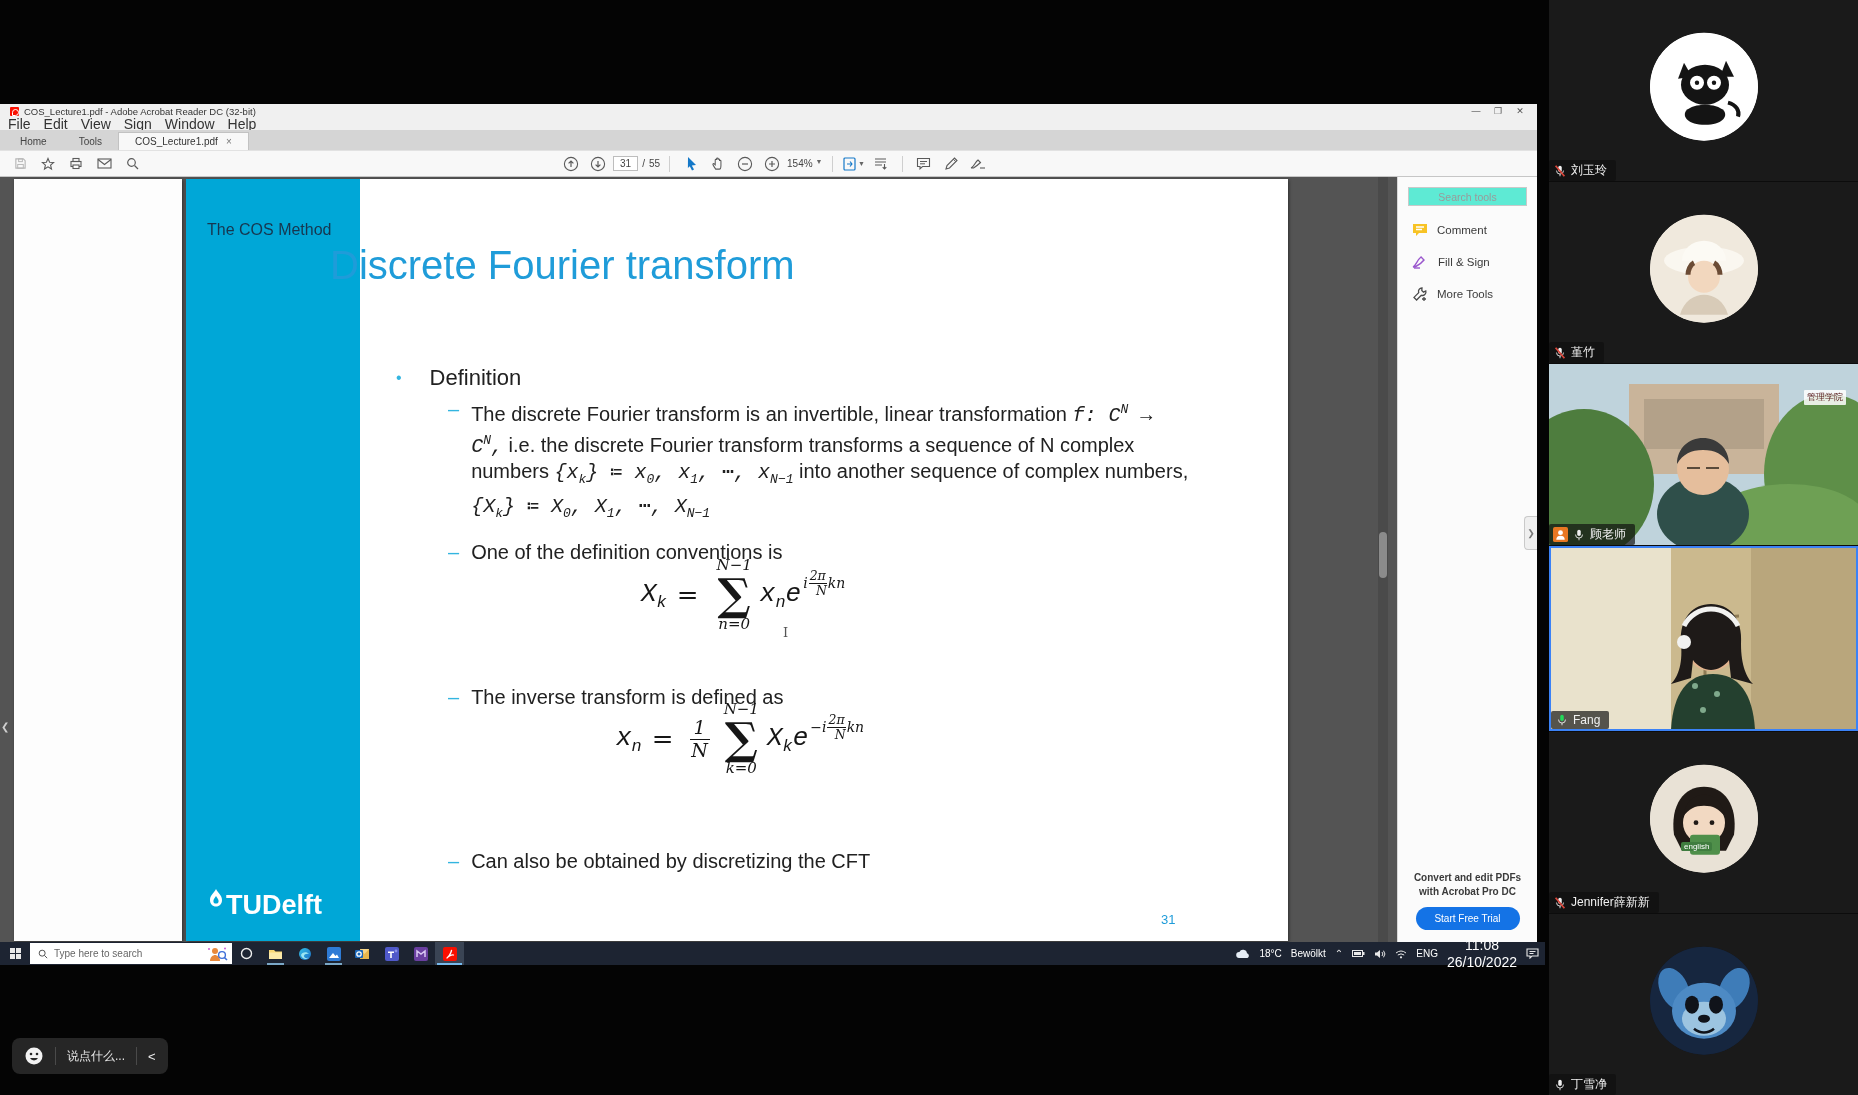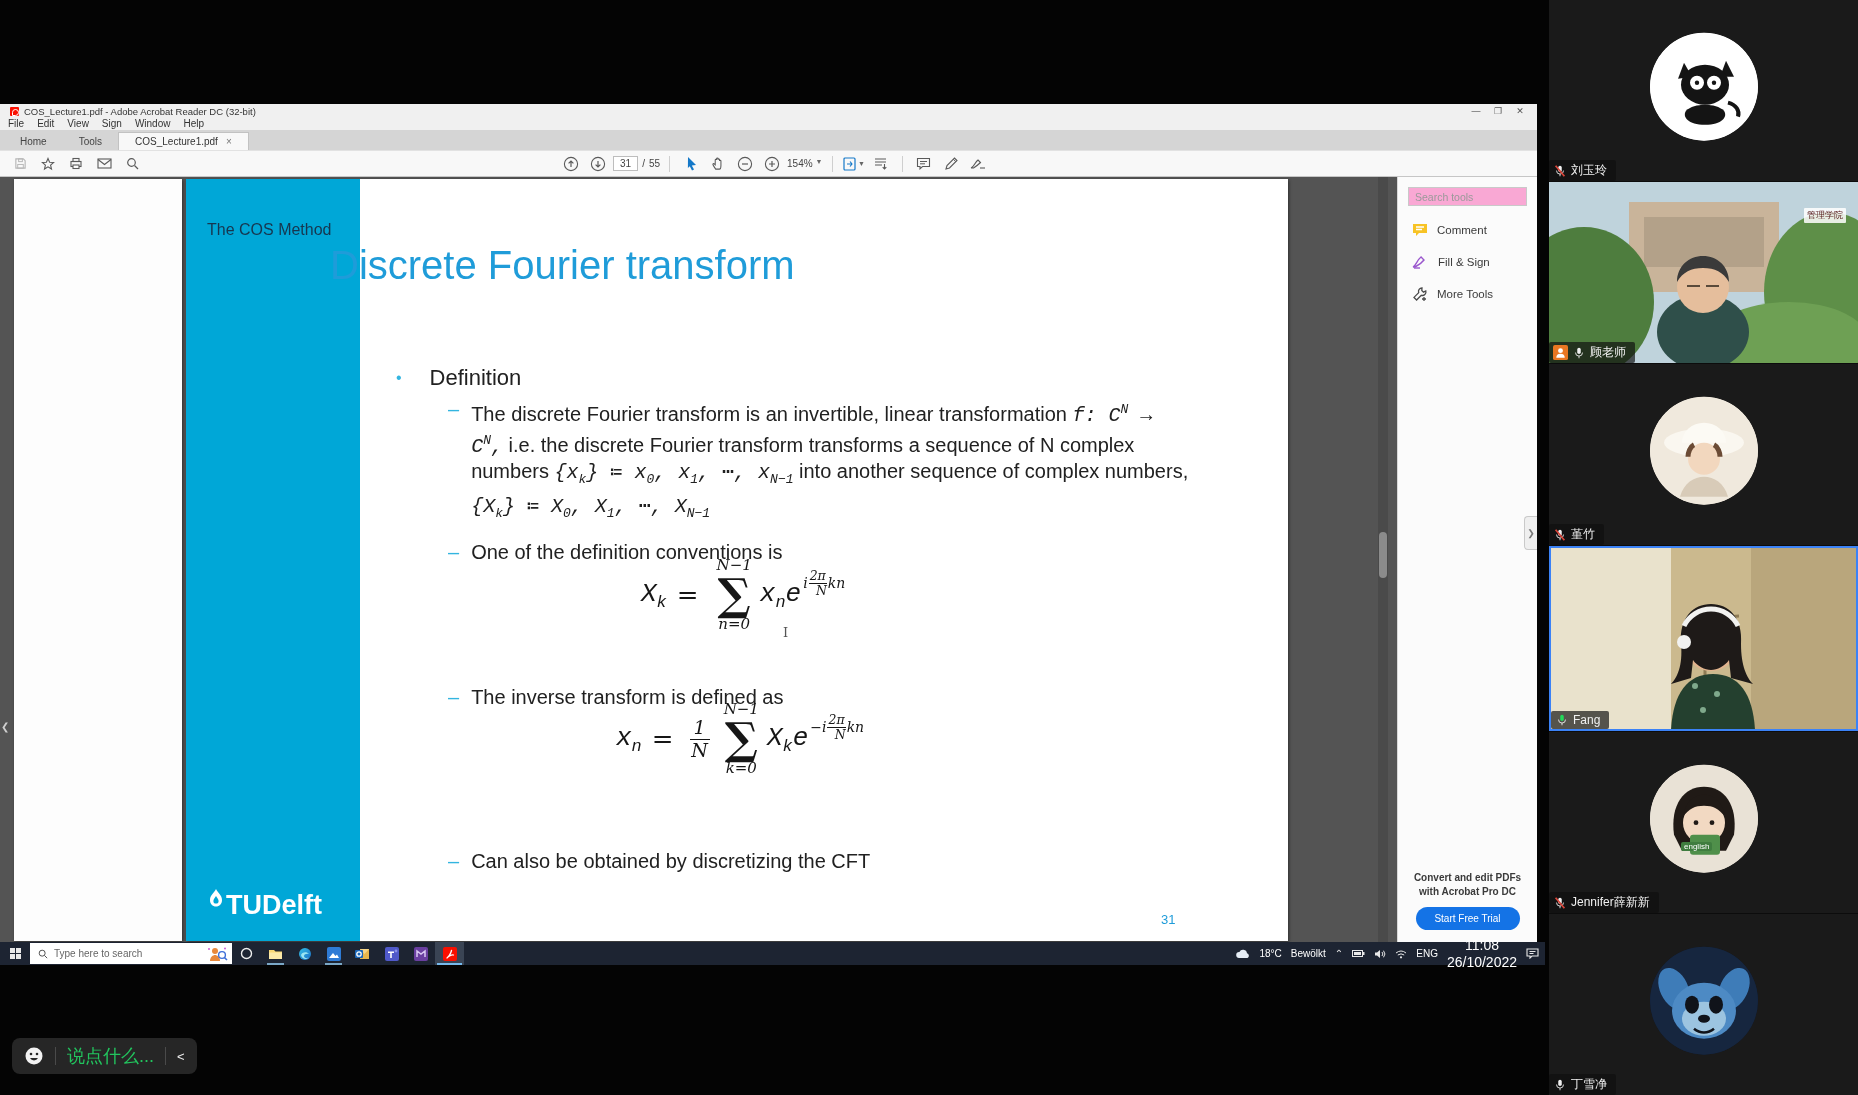--- a/index.html
+++ b/index.html
@@ -6,21 +6,21 @@
   body { background:#000; font-family:"Liberation Sans", sans-serif; }
   .screen { position:relative; width:1858px; height:1095px; background:#040404; overflow:hidden; }
 
   
   .acrobat { position:absolute; left:0; top:104px; width:1537px; height:838px; display:flex; flex-direction:column; background:#f0f0f0; }
   .titlebar { height:13px; background:#f0f0f0; display:flex; align-items:center; padding:1px 6px 0 10px; font-size:9.5px; color:#333; }
   .titlebar .app-ico { width:9px; height:9px; background:#FA0F00; border-radius:1px; margin-right:5px; position:relative; flex:0 0 auto;}
   .titlebar .app-ico::after{content:"";position:absolute;left:2px;top:2px;width:5px;height:5px;border:1px solid #fff;border-radius:50% 50% 50% 0;}
   .win-controls { margin-left:auto; display:flex; }
   .win-controls span { width:22px; text-align:center; font-size:9px; color:#555; cursor:default; }
-  .menubar { height:13px; display:flex; align-items:center; gap:13px; padding-left:8px; font-size:10px; color:#333; background:#f0f0f0; }
+  .menubar { height:13px; display:flex; align-items:center; gap:13px; padding-left:8px; font-size:14px; color:#333; background:#f0f0f0; }
   .tabbar { height:20px; background:#d5d5d5; display:flex; align-items:flex-end; padding-left:4px; font-size:10px; color:#444; }
   .tab { padding:3px 16px; }
   .tab.doc { background:#f8f8f8; border:1px solid #c2c2c2; border-bottom:none; display:flex; gap:8px; align-items:center; color:#333; }
   .tab.doc .x { color:#777; font-size:10px; }
   .toolbar { height:27px; background:#f8f8f8; border-top:1px solid #e2e2e2; border-bottom:1px solid #c6c6c6; display:flex; align-items:center; padding:0 8px; }
   .tool { display:flex; align-items:center; justify-content:center; width:24px; height:21px; color:#5a5a5a; }
   .tool svg { display:block; }
   .tb-left { display:flex; gap:4px; }
   .tb-center { display:flex; align-items:center; gap:3px; margin-left:415px; }
   .sep { width:1px; height:16px; background:#cfcfcf; margin:0 6px; }
@@ -56,21 +56,21 @@
   .bigfrac .num { border-bottom:1.5px solid #161616; padding:0 4px; }
   .cursor-i { position:absolute; left:597px; top:446px; font-family:"DejaVu Serif",serif; font-size:13px; color:#555; }
   .slide-pageno { position:absolute; left:975px; top:733px; font-size:13px; color:#1F9CD9; }
 
   .scrollbar { position:absolute; right:9px; top:0; width:10px; height:100%; background:#4a4a4a; }
   .scroll-thumb { position:absolute; left:1px; top:355px; width:8px; height:46px; background:#8b8b8b; border-radius:4px; }
   .nav-arrow-left { position:absolute; left:1px; top:544px; color:#cfcfcf; font-size:10px; }
   .panel-collapse { position:absolute; right:0; top:412px; width:13px; height:34px; background:#efefef; border:1px solid #c9c9c9; border-right:none; border-radius:4px 0 0 4px; display:flex; align-items:center; justify-content:center; color:#777; font-size:9px; }
 
   .toolspanel { width:140px; background:#fbfbfb; border-left:1px solid #d8d8d8; display:flex; flex-direction:column; padding:10px 10px 8px; }
-  .searchtools { width:100%; height:19px; border:1px solid #c9c9c9; background:#f9a8d4; font-size:10.5px; padding:0 6px; color:#333; }
+  .searchtools { width:100%; height:19px; border:1px solid #c9c9c9; background:#5eead4; font-size:10.5px; padding:0 6px; color:#333;text-align:center; }
   .searchtools::placeholder { color:#9a9a9a; }
   .panel-item { display:flex; align-items:center; gap:9px; font-size:11.5px; color:#3b3b3b; margin-top:17px; padding-left:4px; }
   .panel-ad { margin-top:auto; text-align:center; font-size:10px; font-weight:bold; color:#3a3a3a; line-height:1.35; }
   .trial-btn { margin:9px auto 4px; width:104px; height:23px; border:none; border-radius:12px; background:#1473E6; color:#fff; font-size:10px; font-family:"Liberation Sans",sans-serif; }
 
   
   .taskbar { position:absolute; left:0; top:942px; width:1545px; height:23px; background:#1d2432; display:flex; align-items:stretch; color:#fff; }
   .tb-start { width:30px; display:flex; align-items:center; justify-content:center; }
   .winlogo { display:grid; grid-template-columns:5px 5px; grid-template-rows:5px 5px; gap:1px; }
   .winlogo i { background:#e8e8e8; }
@@ -81,21 +81,21 @@
   .tb-app.open::after { content:""; position:absolute; bottom:0; left:6px; right:6px; height:2px; background:#7aa7c7; }
   .tb-app.active { background:#3a4454; }
   .tb-app.active::after { content:""; position:absolute; bottom:0; left:2px; right:2px; height:2px; background:#76b9ed; }
   .tray { margin-left:auto; display:flex; align-items:center; gap:9px; padding-right:6px; font-size:10px; }
   .tray .glyph { color:#e8e8e8; font-size:10px; }
   .tray-time { text-align:center; font-size:14px; line-height:1.15; }
 
   
   .chatpill { position:absolute; left:12px; top:1038px; height:36px; background:#262626; border-radius:8px; display:flex; align-items:center; padding:0 12px; gap:11px; color:#ddd; }
   .chatpill .div { width:1px; height:18px; background:#4a4a4a; }
-  .chatpill .ph { font-size:18px; color:#22c55e; }
+  .chatpill .ph { font-size:12px; color:#e5e5e5; }
   .chatpill .col { font-size:13px; color:#eee; }
 
   
   .strip { position:absolute; left:1549px; top:0; width:309px; height:1095px; background:#0c0c0c; display:flex; flex-direction:column; gap:1px; }
   .vtile { position:relative; flex:1; background:#1a1a1a; overflow:hidden; }
   .vtile.speaking { border:2px solid #3b82f6;text-align:center; }
   .avatar-circle { position:absolute; left:50%; top:50%; transform:translate(-50%,-54%); width:108px; height:108px; border-radius:50%; overflow:hidden; }
   .ntag { position:absolute; left:0; bottom:0; display:flex; align-items:center; gap:4px; background:rgba(15,15,15,.68); padding:2px 9px 2px 4px; border-radius:2px; color:#f0f0f0; font-size:12px; z-index:3; }
   .scene { position:absolute; inset:0; }
   .scene-sign { position:absolute; right:12px; top:26px; background:rgba(255,255,255,.85); color:#5a2020; font-size:9px; padding:1px 3px; border-radius:1px; }
@@ -534,20 +534,42 @@
             <rect x="6" y="2" width="4" height="7" rx="2" fill="#f0f0f0"></rect>
             <path d="M4 7.5a4 4 0 0 0 8 0" stroke="#f0f0f0" fill="none"></path>
             <line x1="8" y1="11.5" x2="8" y2="14" stroke="#f0f0f0"></line>
             <line x1="3" y1="2" x2="13" y2="14" stroke="#D9453A" stroke-width="2"></line>
           </svg>
         <span>刘玉玲</span>
       </div>
     </div>
 
     <div class="vtile">
+      <div class="avatar-circle" style="background:#EFE8DC">
+        <svg width="108" height="108" viewBox="0 0 108 108">
+          <circle cx="54" cy="54" r="54" fill="#F0E9DD"></circle>
+          <ellipse cx="54" cy="46" rx="40" ry="14" fill="#FAF7F0"></ellipse>
+          <path d="M32 46a22 20 0 0 1 44 0z" fill="#FCFAF4"></path>
+          <circle cx="54" cy="62" r="16" fill="#F2D7BE"></circle>
+          <path d="M38 60c0-4 2-10 6-12M70 60c0-4-2-10-6-12" stroke="#6B4B35" stroke-width="5" fill="none"></path>
+          <path d="M30 100c4-14 14-20 24-20s20 6 24 20z" fill="#D8CBB8"></path>
+        </svg>
+      </div>
+      <div class="ntag">
+        <svg width="14" height="14" viewBox="0 0 16 16">
+            <rect x="6" y="2" width="4" height="7" rx="2" fill="#f0f0f0"></rect>
+            <path d="M4 7.5a4 4 0 0 0 8 0" stroke="#f0f0f0" fill="none"></path>
+            <line x1="8" y1="11.5" x2="8" y2="14" stroke="#f0f0f0"></line>
+            <line x1="3" y1="2" x2="13" y2="14" stroke="#D9453A" stroke-width="2"></line>
+          </svg>
+        <span>堇竹</span>
+      </div>
+    </div>
+
+    <div class="vtile">
       <svg class="scene" width="309" height="182" viewBox="0 0 309 182" preserveAspectRatio="none">
         <rect width="309" height="182" fill="#BFD3DC"></rect>
         <rect x="80" y="20" width="150" height="90" fill="#C9B49A"></rect>
         <rect x="95" y="35" width="120" height="50" fill="#B3A189"></rect>
         <ellipse cx="35" cy="120" rx="70" ry="75" fill="#4E7D3E"></ellipse>
         <ellipse cx="280" cy="110" rx="65" ry="80" fill="#5E8F48"></ellipse>
         <ellipse cx="240" cy="160" rx="80" ry="40" fill="#6EA054"></ellipse>
         <ellipse cx="154" cy="150" rx="46" ry="38" fill="#2F4F4A"></ellipse>
         <circle cx="154" cy="105" r="26" fill="#E5BE9C"></circle>
         <path d="M128 100c0-16 12-26 26-26s26 10 26 26c-6-10-14-14-26-14s-20 4-26 14z" fill="#3A3A3A"></path>
@@ -559,42 +581,20 @@
             <rect width="16" height="16" rx="2" fill="#E87722"></rect>
             <circle cx="8" cy="6" r="2.6" fill="#fff"></circle>
             <path d="M3.5 13.5a4.5 4.2 0 0 1 9 0z" fill="#fff"></path>
           </svg>
         <svg width="14" height="14" viewBox="0 0 16 16">
             <rect x="6" y="2" width="4" height="7" rx="2" fill="#f0f0f0"></rect>
             <path d="M4 7.5a4 4 0 0 0 8 0" stroke="#f0f0f0" fill="none"></path>
             <line x1="8" y1="11.5" x2="8" y2="14" stroke="#f0f0f0"></line>
           </svg>
         <span>顾老师</span>
-      </div>
-    </div>
-
-    <div class="vtile">
-      <div class="avatar-circle" style="background:#EFE8DC">
-        <svg width="108" height="108" viewBox="0 0 108 108">
-          <circle cx="54" cy="54" r="54" fill="#F0E9DD"></circle>
-          <ellipse cx="54" cy="46" rx="40" ry="14" fill="#FAF7F0"></ellipse>
-          <path d="M32 46a22 20 0 0 1 44 0z" fill="#FCFAF4"></path>
-          <circle cx="54" cy="62" r="16" fill="#F2D7BE"></circle>
-          <path d="M38 60c0-4 2-10 6-12M70 60c0-4-2-10-6-12" stroke="#6B4B35" stroke-width="5" fill="none"></path>
-          <path d="M30 100c4-14 14-20 24-20s20 6 24 20z" fill="#D8CBB8"></path>
-        </svg>
-      </div>
-      <div class="ntag">
-        <svg width="14" height="14" viewBox="0 0 16 16">
-            <rect x="6" y="2" width="4" height="7" rx="2" fill="#f0f0f0"></rect>
-            <path d="M4 7.5a4 4 0 0 0 8 0" stroke="#f0f0f0" fill="none"></path>
-            <line x1="8" y1="11.5" x2="8" y2="14" stroke="#f0f0f0"></line>
-            <line x1="3" y1="2" x2="13" y2="14" stroke="#D9453A" stroke-width="2"></line>
-          </svg>
-        <span>堇竹</span>
       </div>
     </div>
 
     <div class="vtile speaking">
       <svg class="scene" width="309" height="182" viewBox="0 0 309 182" preserveAspectRatio="none">
         <rect width="309" height="182" fill="#CBB98E"></rect>
         <rect x="0" y="0" width="120" height="182" fill="#E9E2CC"></rect>
         <rect x="200" y="0" width="109" height="182" fill="#B9A67C"></rect>
         <path d="M154 182V120c0-30 14-52 34-52" stroke="#8E7B55" stroke-width="3" fill="none"></path>
         <path d="M120 182c2-36 16-56 42-56s40 20 42 56z" fill="#24402F"></path>

